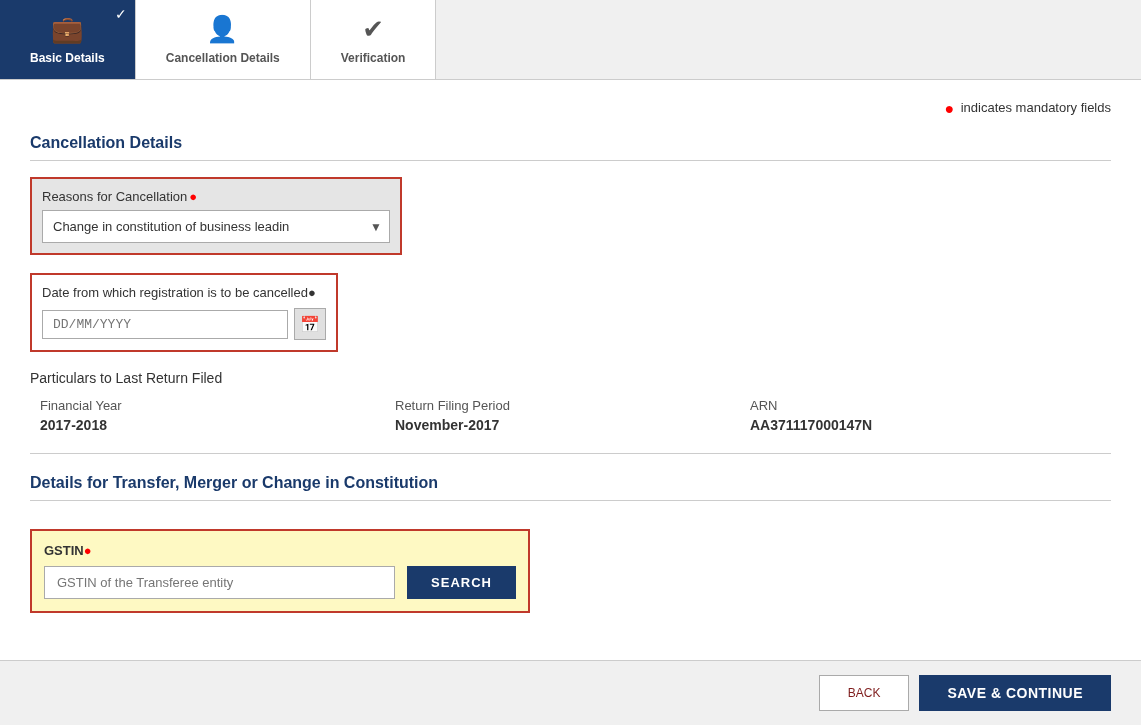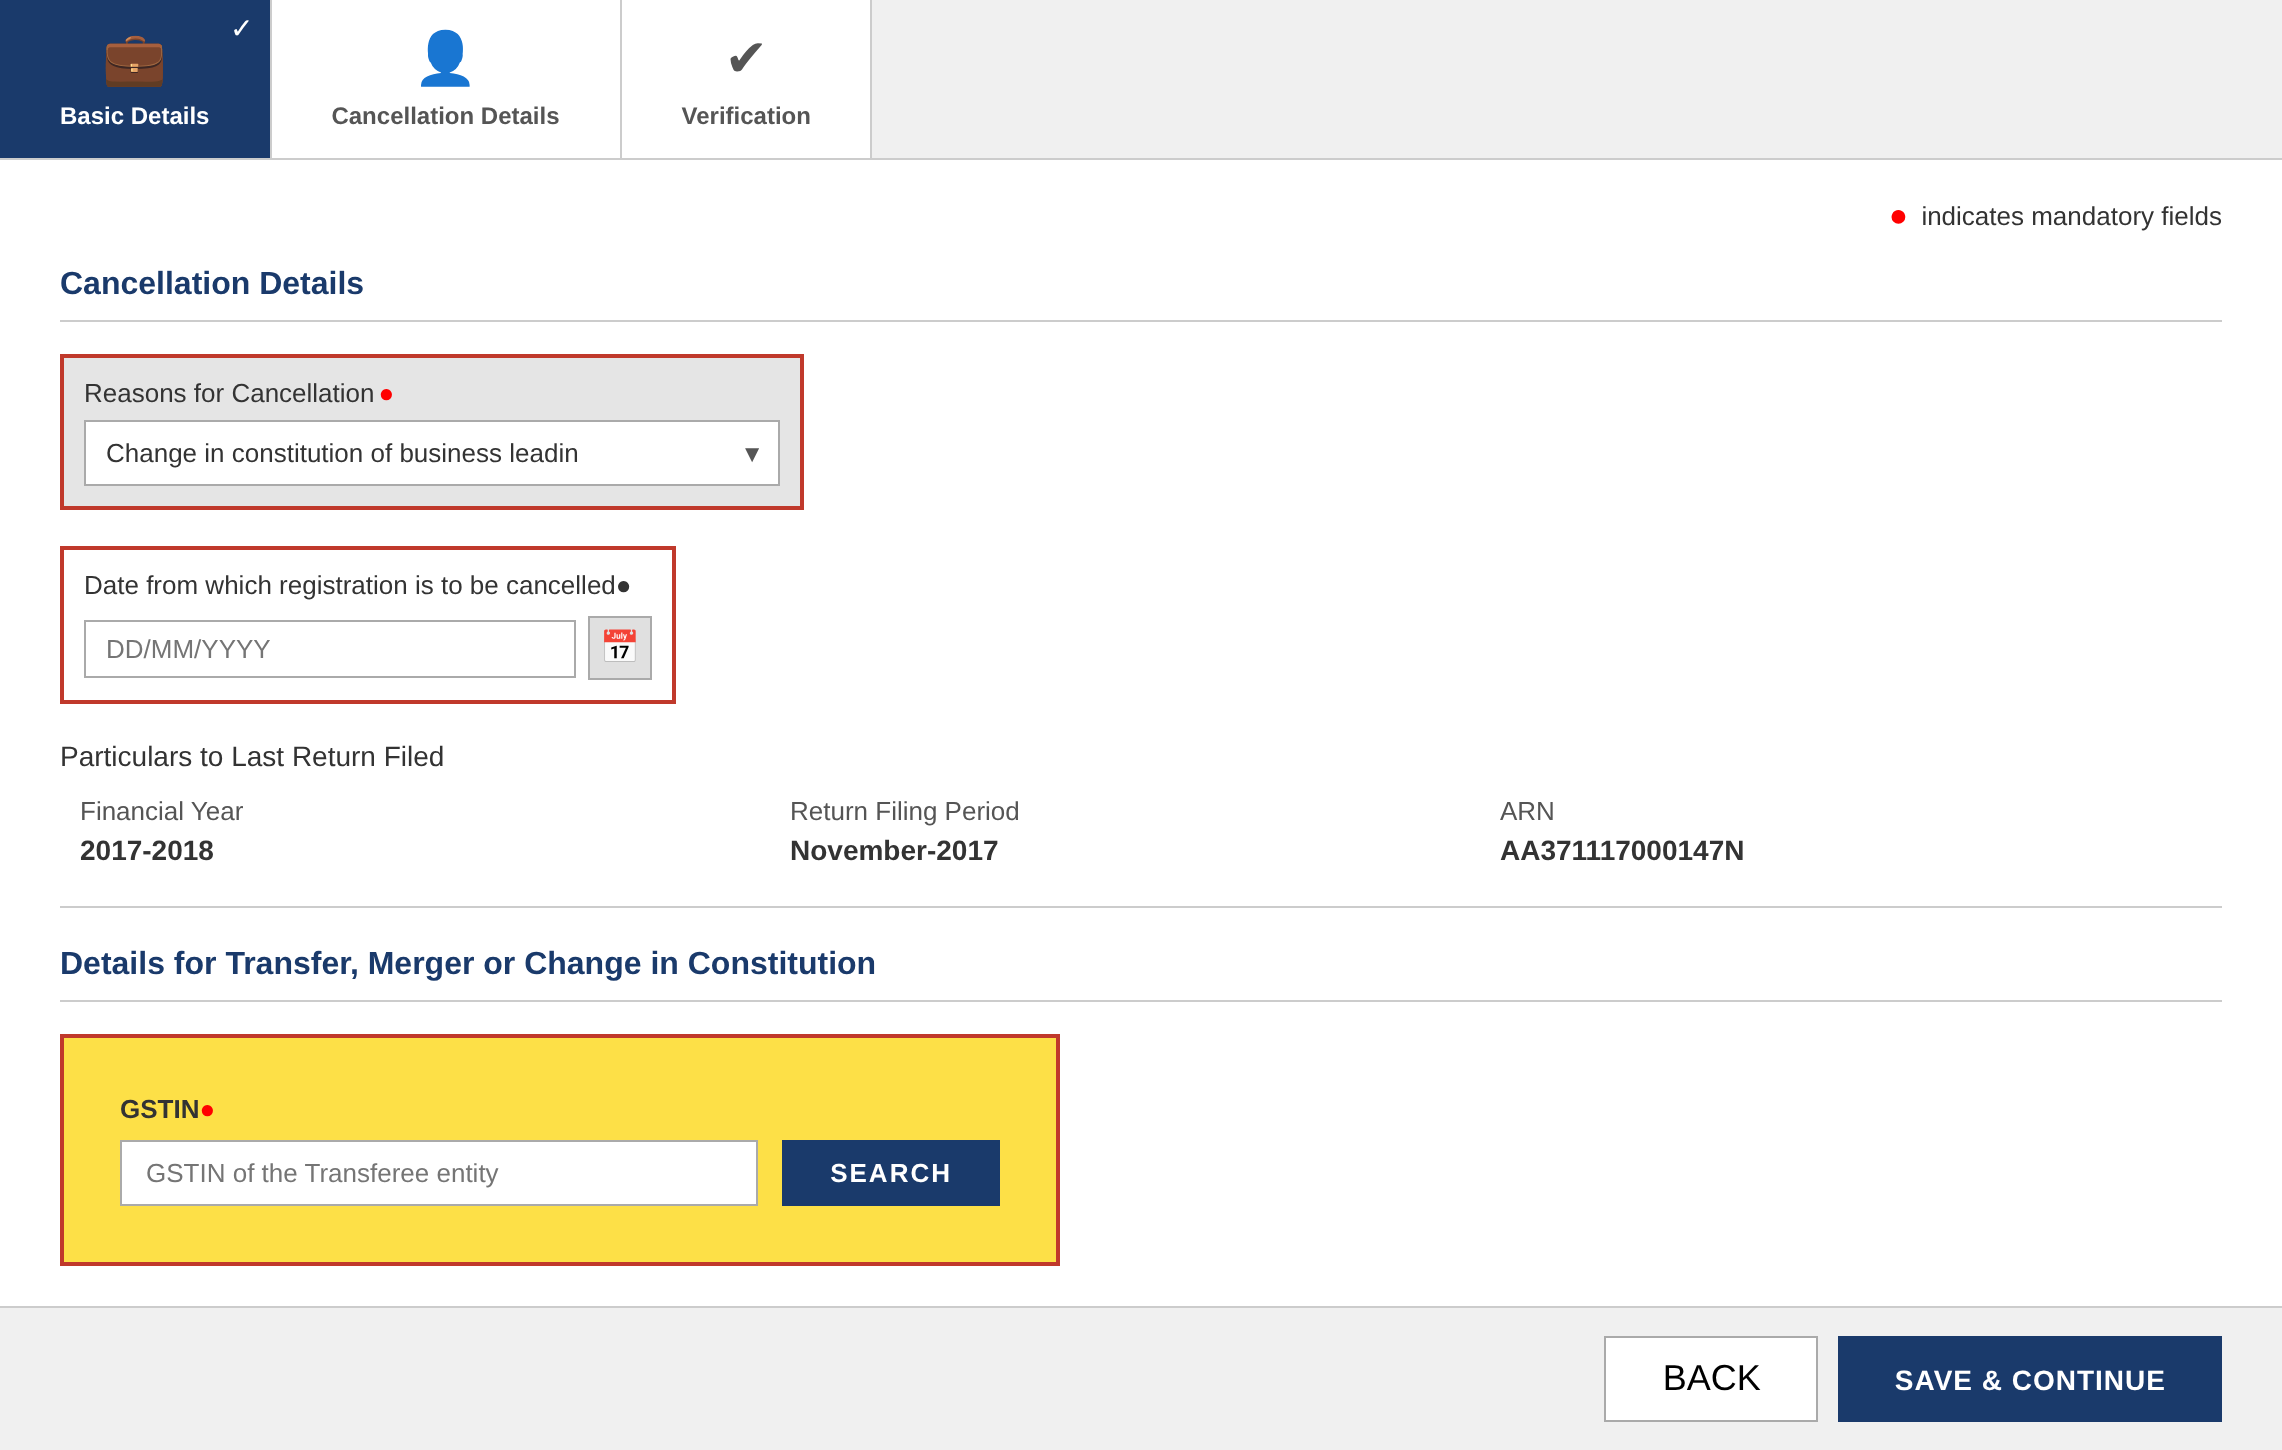--- a/index.html
+++ b/index.html
@@ -143,20 +143,21 @@
       display: flex;
       align-items: center;
       gap: 6px;
     }
     .date-input {
       flex: 1;
       padding: 6px 10px;
       border: 1px solid #aaa;
       font-size: 13px;
       color: #aaa;
+      font-family: Liberation Mono, monospace;
     }
     .cal-icon {
       width: 32px;
       height: 32px;
       background: #e0e0e0;
       display: flex;
       align-items: center;
       justify-content: center;
       border: 1px solid #aaa;
       cursor: pointer;
@@ -191,24 +192,25 @@
     }
 
     .section-divider {
       border: none;
       border-top: 1px solid #ccc;
       margin: 20px 0;
     }
 
     .gstin-box {
       border: 2px solid #c0392b;
-      padding: 28px;
+      padding: 12px;
       display: inline-block;
-      background: #fde047;
+      background: #fef9c3;
       min-width: 500px;
+      margin-top: 12px;
     }
     .gstin-label {
       font-size: 13px;
       font-weight: bold;
       color: #333;
       margin-bottom: 8px;
     }
     .gstin-label .red-dot {
       color: red;
     }
@@ -246,23 +248,23 @@
       border-top: 1px solid #ccc;
       padding: 14px 30px;
       display: flex;
       justify-content: flex-end;
       gap: 10px;
       z-index: 100;
     }
     .btn-back {
       background: #fff;
       border: 1px solid #aaa;
-      color: #000000;
+      color: #7f1d1d;
       padding: 10px 28px;
-      font-size: 18px;
+      font-size: 12px;
       cursor: pointer;
     }
     .btn-save {
       background: #1a3a6b;
       color: #fff;
       border: none;
       padding: 10px 28px;
       font-size: 14px;
       font-weight: bold;
       cursor: pointer;

